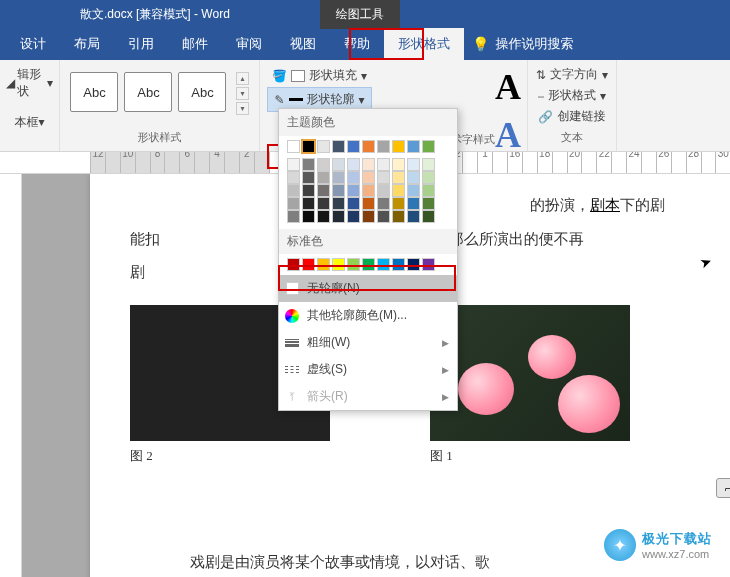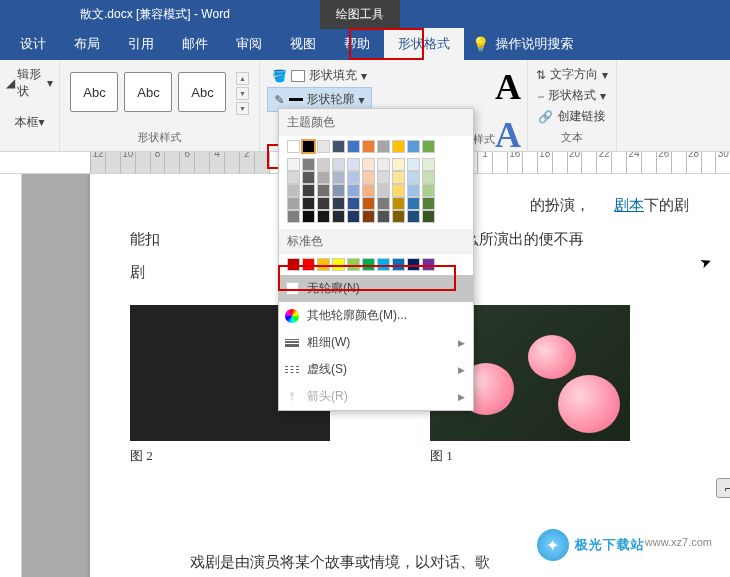--- a/index.html
+++ b/index.html
@@ -41,21 +41,21 @@
 .wa2 { color: #4472c4; }
 .wa3 { color: transparent; -webkit-text-stroke: 1px #4472c4; }
 .wa-options { display: flex; flex-direction: column; gap: 2px; margin-left: 8px; }
 .wa-opt { display: flex; align-items: center; gap: 2px; font-size: 11px; }
 .wa-a-small { font-size: 14px; font-weight: bold; }
 
 .text-group { padding: 4px 8px; }
 .text-btn { display: flex; align-items: center; gap: 4px; font-size: 12px; color: #444; padding: 2px 0; }
 
 
-.dropdown { position: absolute; top: 108px; left: 278px; width: 196px; background: #fff; border: 1px solid #c8c8c8; box-shadow: 2px 2px 8px rgba(0,0,0,0.25); z-index: 20; font-size: 12px; }
+.dropdown { position: absolute; top: 108px; left: 278px; width: 180px; background: #fff; border: 1px solid #c8c8c8; box-shadow: 2px 2px 8px rgba(0,0,0,0.25); z-index: 20; font-size: 12px; }
 .dd-header { padding: 5px 8px; color: #666; background: #f3f3f3; }
 .color-grid { padding: 4px 8px; display: flex; flex-direction: column; gap: 1px; }
 .color-row { display: flex; gap: 2px; }
 .color-row.first { margin-bottom: 4px; }
 .color-cell { width: 13px; height: 13px; border: 1px solid #ccc; }
 .color-cell.selected { outline: 2px solid #e8a33d; outline-offset: -1px; }
 .dd-section { padding: 4px 8px; color: #666; background: #f3f3f3; margin-top: 2px; }
 .dd-item { padding: 5px 8px 5px 28px; color: #444; display: flex; align-items: center; gap: 6px; position: relative; }
 .dd-item.hover { background: #c5c5c5; }
 .dd-item.disabled { color: #aaa; }
@@ -74,37 +74,37 @@
 
 .ruler { position: absolute; top: 152px; left: 0; right: 0; height: 22px; background: #fff; border-bottom: 1px solid #d4d4d4; display: flex; align-items: center; font-size: 10px; color: #777; padding-left: 90px; overflow: hidden; }
 .ruler span { width: 21px; text-align: center; border-left: 1px solid #bbb; height: 28px; line-height: 10px; }
 .ruler .dark { background: #dcdcdc; }
 .vruler { position: absolute; top: 174px; left: 0; width: 22px; bottom: 0; background: #fff; border-right: 1px solid #d4d4d4; }
 
 
 .doc-area { position: absolute; top: 174px; left: 22px; right: 0; bottom: 0; background: #aaa; overflow: hidden; }
 .page { position: absolute; top: 0; left: 68px; width: 660px; background: #fff; min-height: 600px; box-shadow: 0 0 6px rgba(0,0,0,0.2); padding: 14px 40px; }
 .para { font-size: 15px; color: #333; line-height: 2.2; font-family: SimSun, serif; }
-.link { color: #0369a1; text-decoration: underline; margin-left: 24px; }
+.link { color: #000000; text-decoration: underline; }
 .fig-row { display: flex; gap: 80px; margin-top: 16px; }
 .fig { display: flex; flex-direction: column; }
 .fig-img { width: 200px; height: 136px; background: #222; position: relative; overflow: hidden; }
 .fig-img.flowers { background: linear-gradient(135deg,#2a3a2a 0%,#1a261a 100%); }
 .flower { position: absolute; border-radius: 50%; background: radial-gradient(circle at 35% 35%, #ffd4dc, #ff8fa8 60%, #e86a88); }
 .f1 { width: 56px; height: 52px; top: 58px; left: 28px; }
 .f2 { width: 48px; height: 44px; top: 30px; left: 98px; }
 .f3 { width: 62px; height: 58px; top: 70px; left: 128px; }
 .fig-cap { font-size: 13px; color: #333; margin-top: 6px; font-family: SimSun, serif; }
 .para2 { margin-top: 80px; margin-left: 60px; }
 .layout-icon { position: absolute; right: 10px; top: 304px; width: 24px; height: 20px; border: 1px solid #999; background: #e8e8e8; display: flex; align-items: center; justify-content: center; font-size: 10px; border-radius: 3px; }
 
 
 .watermark { position: absolute; bottom: 16px; right: 18px; display: flex; align-items: center; gap: 6px; z-index: 40; }
 .wm-logo { width: 32px; height: 32px; border-radius: 50%; background: radial-gradient(circle,#7fd0ff,#2b9fd8); display: flex; align-items: center; justify-content: center; color: #fff; font-size: 16px; }
-.wm-text { display: flex; flex-direction: row; font-size: 13px; }
+.wm-text { display: flex; flex-direction: column; font-size: 13px; }
 .wm-cn { color: #2b9fd8; font-weight: bold; letter-spacing: 1px; }
 .wm-url { color: #888; font-size: 11px; }
 .cursor-arrow { position: absolute; top: 254px; right: 18px; font-size: 14px; color: #000; z-index: 50; transform: rotate(-20deg); }
 </style>
 </head>
 <body>
 
 <div class="titlebar">
   <span class="title-text">散文.docx [兼容模式] - Word</span>
   <span class="contextual-tab">绘图工具</span>

